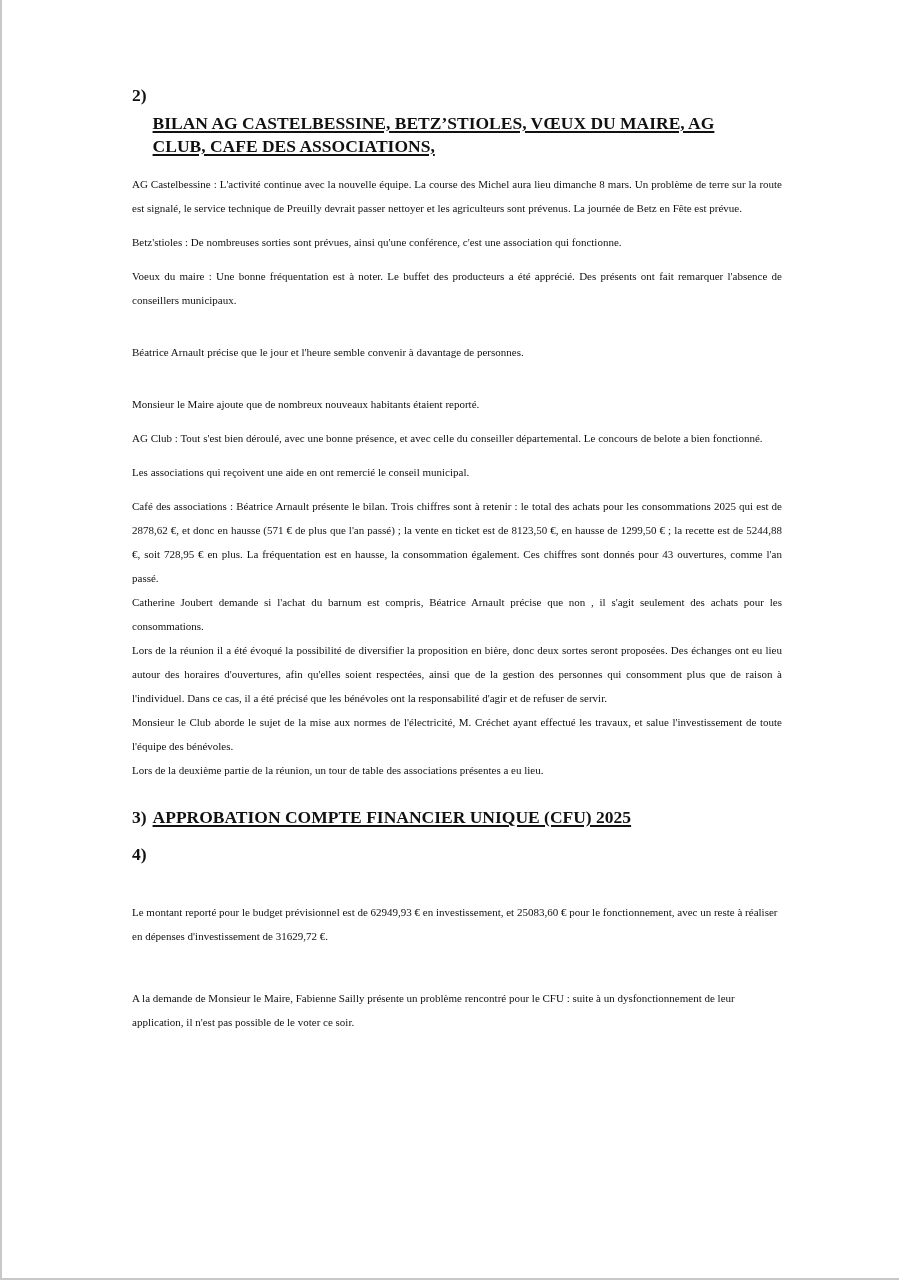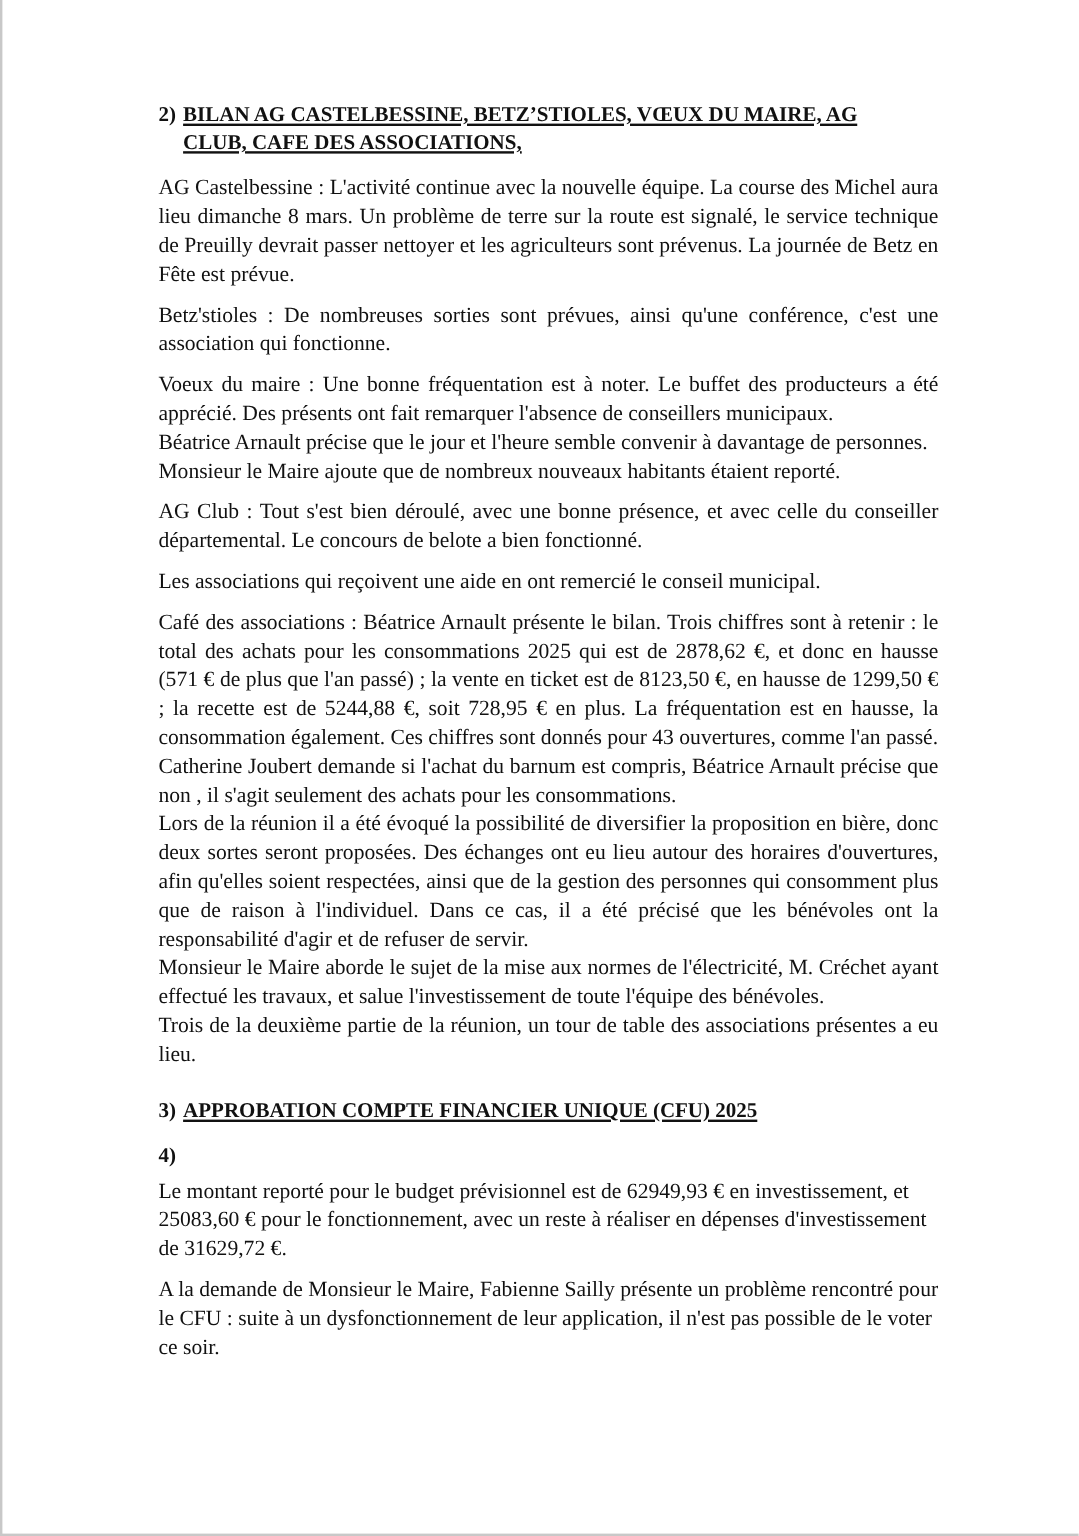--- a/index.html
+++ b/index.html
@@ -18,59 +18,59 @@
   .content {
     position: absolute; left: 130px; top: 84px; width: 650px;
   }
   h2.section {
     margin: 0; font-size: 17.5px; font-weight: bold; line-height: 23px;
     display: flex;
   }
   h2.section .num { flex: 0 0 auto; margin-right: 6px; }
   h2.section .title { text-decoration: underline; text-decoration-thickness: 1.5px; text-underline-offset: 2px; text-align: center; }
   p {
-    margin: 0; font-size: 18px; line-height: 24px; text-align: justify;
+    margin: 0; font-size: 11px; line-height: 24px; text-align: justify;
   }
   .gap-s { height: 10px; }
   .gap-m { height: 14px; }
   .gap-l { height: 24px; }
-  .left { text-align: left; }
+  .left { text-align: left; margin-top: 28px; }
 </style>
 </head>
 <body>
 
 <div class="page">
   <div class="content">
 
     <h2 class="section">
       <span class="num">2)</span>
       <span style="display:block;">
-        <span class="title" style="display:block; text-align:justify; text-align-last:justify;">BILAN AG CASTELBESSINE, BETZ’STIOLES, VŒUX DU MAIRE, AG</span>
+        <span class="title" style="display:block; text-align:justify; text-align-last:justify;margin-top:28px;">BILAN AG CASTELBESSINE, BETZ’STIOLES, VŒUX DU MAIRE, AG</span>
         <span class="title" style="display:inline;">CLUB, CAFE DES ASSOCIATIONS,</span>
       </span>
     </h2>
     <div class="gap-m"></div>
 
     <p>AG Castelbessine : L'activité continue avec la nouvelle équipe. La course des Michel aura lieu dimanche 8 mars. Un problème de terre sur la route est signalé, le service technique de Preuilly devrait passer nettoyer et les agriculteurs sont prévenus. La journée de Betz en Fête est prévue.</p>
     <div class="gap-s"></div>
     <p>Betz'stioles : De nombreuses sorties sont prévues, ainsi qu'une conférence, c'est une association qui fonctionne.</p>
     <div class="gap-s"></div>
     <p>Voeux du maire : Une bonne fréquentation est à noter. Le buffet des producteurs a été apprécié. Des présents ont fait remarquer l'absence de conseillers municipaux.</p>
     <p class="left">Béatrice Arnault précise que le jour et l'heure semble convenir à davantage de personnes.</p>
     <p class="left">Monsieur le Maire ajoute que de nombreux nouveaux habitants étaient reporté.</p>
     <div class="gap-s"></div>
     <p>AG Club : Tout s'est bien déroulé, avec une bonne présence, et avec celle du conseiller départemental. Le concours de belote a bien fonctionné.</p>
     <div class="gap-s"></div>
     <p>Les associations qui reçoivent une aide en ont remercié le conseil municipal.</p>
     <div class="gap-s"></div>
     <p>Café des associations : Béatrice Arnault présente le bilan. Trois chiffres sont à retenir : le total des achats pour les consommations 2025 qui est de 2878,62 €, et donc en hausse (571 € de plus que l'an passé) ; la vente en ticket est de 8123,50 €, en hausse de 1299,50 € ; la recette est de 5244,88 €, soit 728,95 € en plus. La fréquentation est en hausse, la consommation également. Ces chiffres sont donnés pour 43 ouvertures, comme l'an passé.</p>
     <p>Catherine Joubert demande si l'achat du barnum est compris, Béatrice Arnault précise que non , il s'agit seulement des achats pour les consommations.</p>
     <p>Lors de la réunion il a été évoqué la possibilité de diversifier la proposition en bière, donc deux sortes seront proposées. Des échanges ont eu lieu autour des horaires d'ouvertures, afin qu'elles soient respectées, ainsi que de la gestion des personnes qui consomment plus que de raison à l'individuel. Dans ce cas, il a été précisé que les bénévoles ont la responsabilité d'agir et de refuser de servir.</p>
-    <p>Monsieur le Maire aborde le sujet de la mise aux normes de l'électricité, M. Créchet ayant effectué les travaux, et salue l'investissement de toute l'équipe des bénévoles.</p>
-    <p>Trois de la deuxième partie de la réunion, un tour de table des associations présentes a eu lieu.</p>
+    <p>Monsieur le Club aborde le sujet de la mise aux normes de l'électricité, M. Créchet ayant effectué les travaux, et salue l'investissement de toute l'équipe des bénévoles.</p>
+    <p>Lors de la deuxième partie de la réunion, un tour de table des associations présentes a eu lieu.</p>
     <div class="gap-l"></div>
 
     <h2 class="section">
       <span class="num">3)</span>
       <span class="title">APPROBATION COMPTE FINANCIER UNIQUE (CFU) 2025</span>
     </h2>
     <div class="gap-m"></div>
 
     <h2 class="section">
       <span class="num">4)</span>

